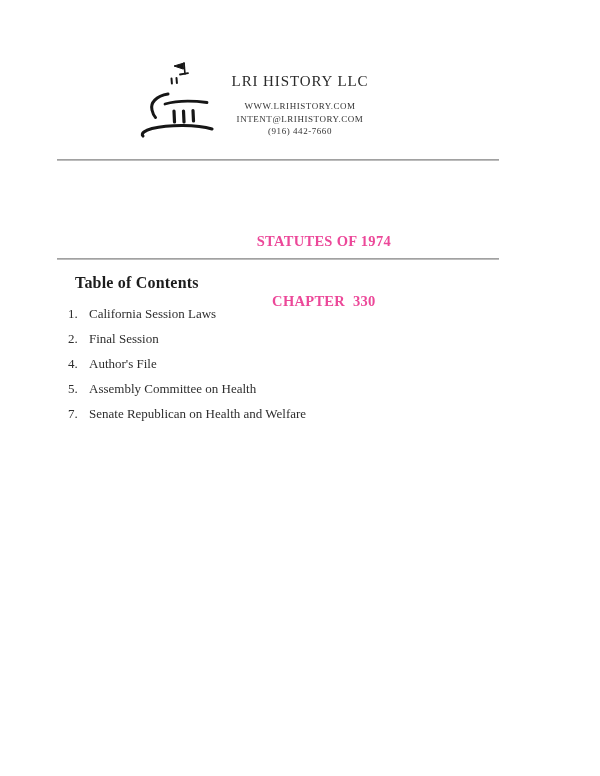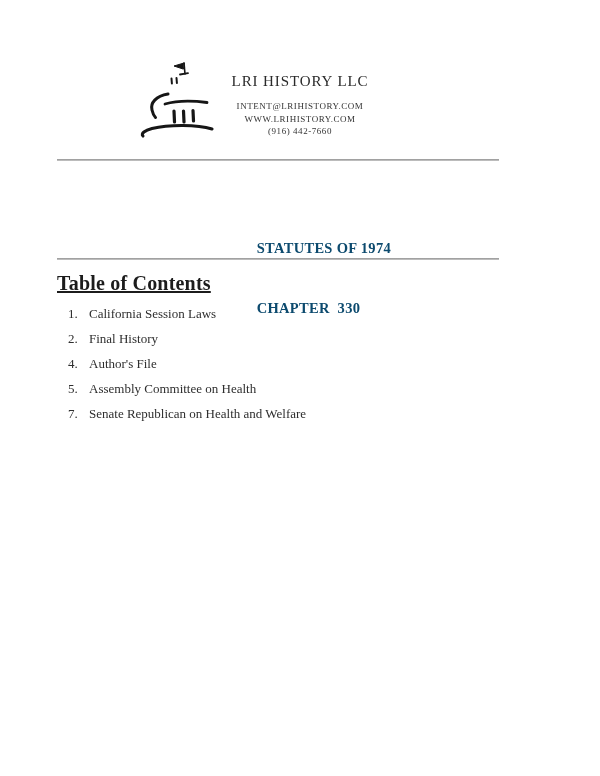--- a/index.html
+++ b/index.html
@@ -53,43 +53,42 @@
     width: 461px;
     height: 2px;
     background: linear-gradient(#949494, #c9c9c9);
   }
   .rule-top { top: 159px; }
   .rule-bottom { top: 258px; }
 
   
   .statutes {
     position: absolute;
-    top: 198px;
+    top: 191px;
     right: 108px;
-    text-align: left;
+    text-align: center;
     font-weight: bold;
     font-size: 14.5px;
     line-height: 20px;
     letter-spacing: 0.3px;
-    color: #0c4a6e;
+    color: #ec4899;
     white-space: pre;
   }
 
   
   .toc-title {
     position: absolute;
-    left: 57px;
+    left: 75px;
     top: 274px;
     margin: 0;
-    font-size: 20px;
+    font-size: 16px;
     line-height: 18px;
     font-weight: bold;
     letter-spacing: 0.2px;
     color: #1c1c1c;
-    text-decoration: underline;
   }
   .toc-list {
     position: absolute;
     left: 68px;
     top: 306px;
     font-size: 13px;
     color: #2e2e2e;
   }
   .toc-item {
     height: 25px;
@@ -128,43 +127,43 @@
     <path d="M37,53 L37.5,64" stroke-width="3.2"></path>
     <path d="M46.5,53 L47,64" stroke-width="3.2"></path>
     <path d="M56,52.5 L56.5,63" stroke-width="3.2"></path>
 
     <path d="M75,71 C60,66.5 32,66.5 15,70.5 C8,72.5 3.5,75.5 6,78" stroke-width="3.1"></path>
   </svg>
 
   <div class="letterhead">
     <div class="company-name">LRI HISTORY LLC</div>
     <div class="contact">
+      <div>WWW.LRIHISTORY.COM</div>
       <div>INTENT@LRIHISTORY.COM</div>
-      <div>WWW.LRIHISTORY.COM</div>
       <div>(916) 442-7660</div>
     </div>
   </div>
 
   <div class="rule rule-top"></div>
 
   <div class="statutes">
     <div>STATUTES OF 1974</div>
     <div>CHAPTER  330</div>
   </div>
 
   <div class="rule rule-bottom"></div>
 
   <h2 class="toc-title">Table of Contents</h2>
 
   <div class="toc-list">
     <div class="toc-item">
       <span class="toc-num">1.</span><span class="toc-label">California Session Laws</span>
     </div>
     <div class="toc-item">
-      <span class="toc-num">2.</span><span class="toc-label">Final History</span>
+      <span class="toc-num">2.</span><span class="toc-label">Final Session</span>
     </div>
     <div class="toc-item">
       <span class="toc-num">4.</span><span class="toc-label">Author's File</span>
     </div>
     <div class="toc-item">
       <span class="toc-num">5.</span><span class="toc-label">Assembly Committee on Health</span>
     </div>
     <div class="toc-item">
       <span class="toc-num">7.</span><span class="toc-label">Senate Republican on Health and Welfare</span>
     </div>

